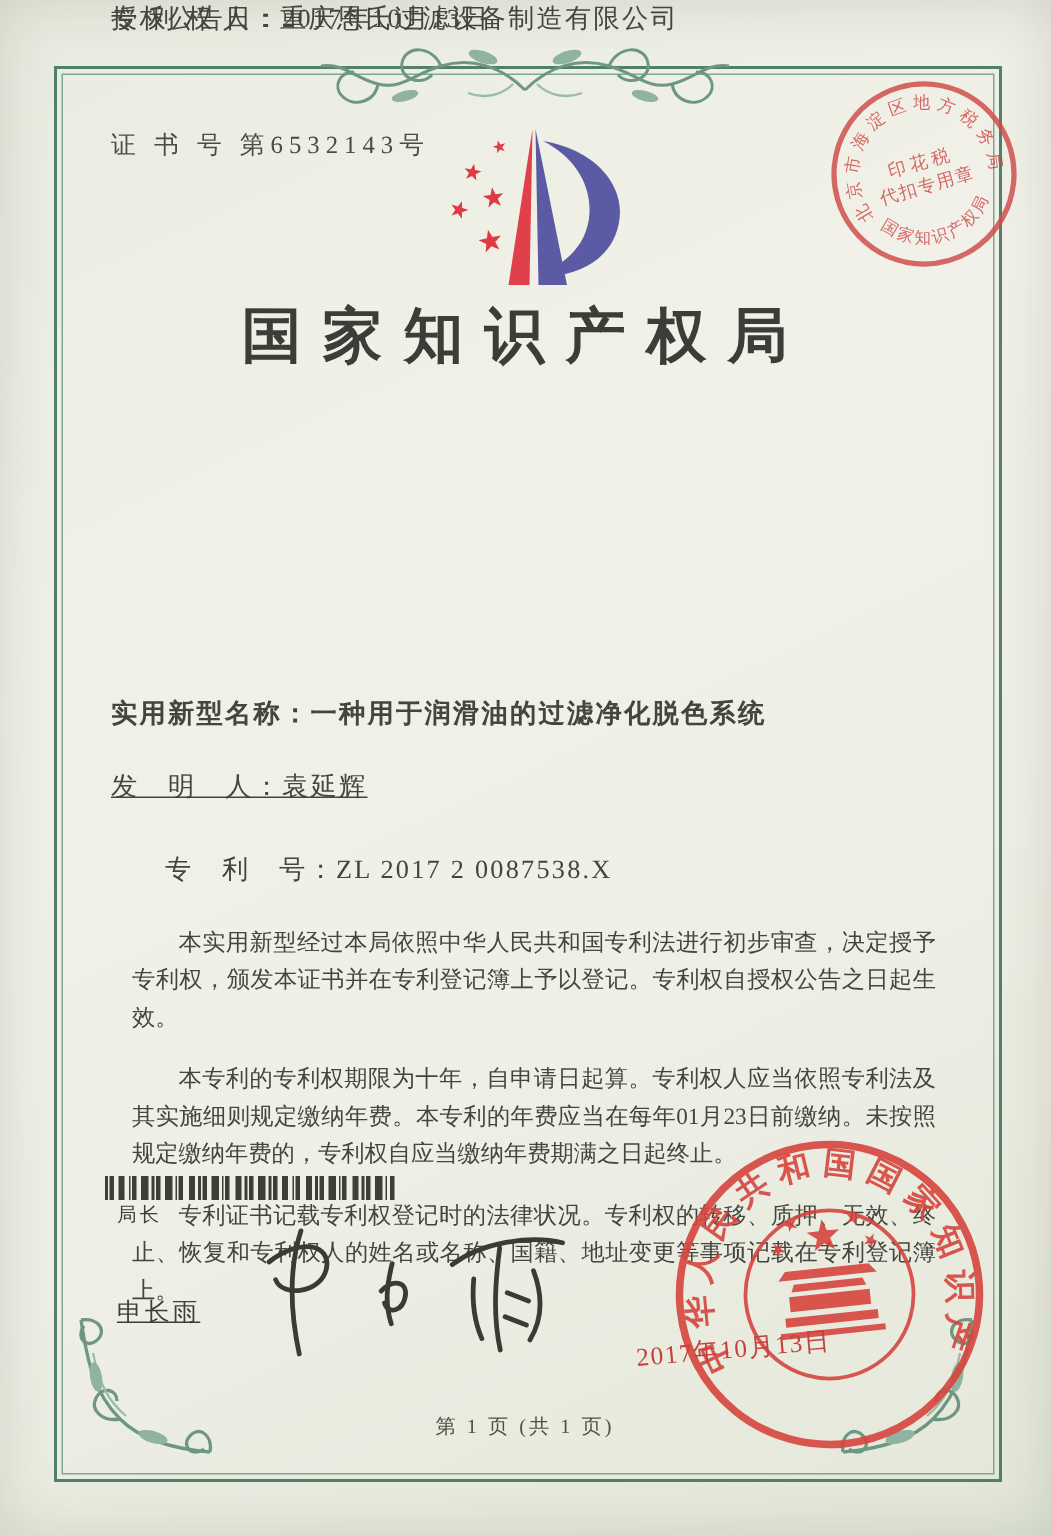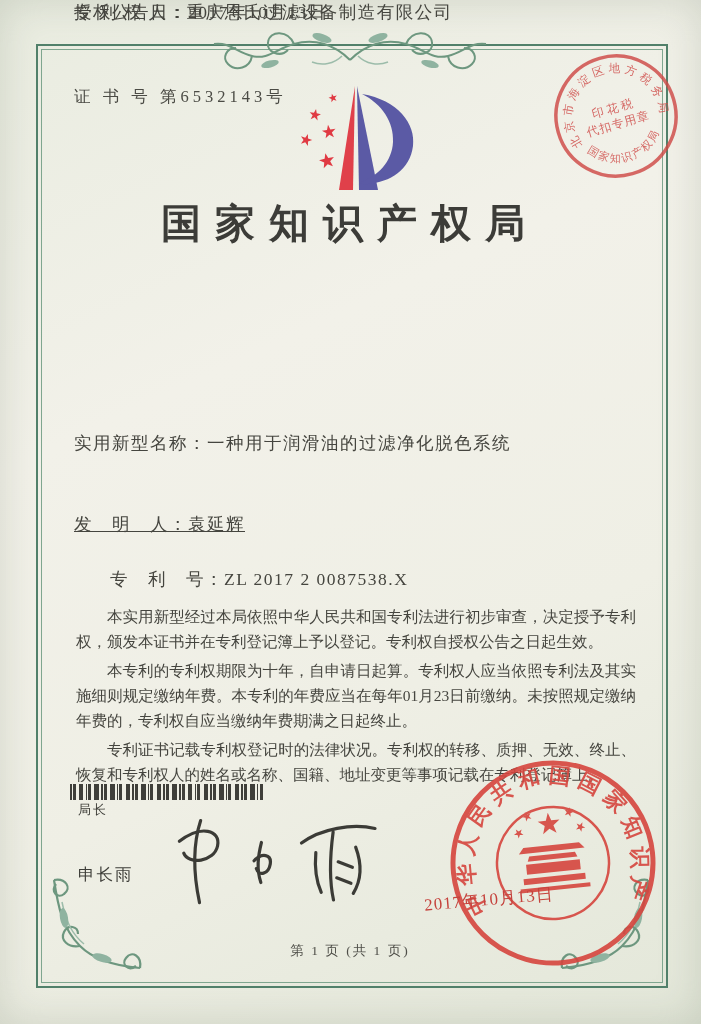--- a/index.html
+++ b/index.html
@@ -19,33 +19,33 @@
   
   .logo{position:absolute;left:282px;top:80px;}
   
   .title{position:absolute;left:36px;top:196px;width:628px;text-align:center;
     font-size:40px;font-weight:700;letter-spacing:14px;color:#3c3c38;}
   
   .field-row{position:absolute;left:74px;font-size:17.5px;color:#45453f;letter-spacing:1.5px;white-space:nowrap;}
   .field-row:nth-of-type(1){top:292px;}
   .field-row:nth-of-type(2){top:347px;}
   .field-row:nth-of-type(3){top:402px;}
-  .field-row:nth-of-type(4){top:431px;}
+  .field-row:nth-of-type(4){top:463px;font-weight:bold;}
   .field-row:nth-of-type(5){top:512px;text-decoration:underline;}
   .field-row:nth-of-type(6){top:567px;margin-left:36px;}
   
   .body-text{position:absolute;left:72px;top:600px;width:568px;font-size:15.5px;
     line-height:25px;text-align:justify;color:#45453f;}
-  .body-text p{margin:4px;text-indent:2em;}
+  .body-text p{margin:16px;text-indent:2em;}
   
   .barcode{position:absolute;left:70px;top:784px;height:16px;display:flex;align-items:stretch;}
   .barcode span{display:block;background:#3f3f3a;margin-right:0;}
   
   .issuer-title{position:absolute;left:78px;top:801px;font-size:13px;color:#3e3e39;letter-spacing:2px;}
-  .issuer-name{position:absolute;left:78px;top:864px;font-size:16.5px;color:#3e3e39;letter-spacing:2px;}
+  .issuer-name{position:absolute;left:78px;top:864px;font-size:16.5px;color:#3e3e39;letter-spacing:2px;text-decoration:underline;}
   .signature{position:absolute;left:150px;top:806px;}
   
   .seal{position:absolute;left:440px;top:750px;opacity:.9;transform:rotate(-6deg);}
   .seal-date{position:absolute;left:424px;top:888px;font-size:17px;color:#c5423c;
     letter-spacing:1px;transform:rotate(-5deg);white-space:nowrap;}
   
   .tax-stamp{position:absolute;left:550px;top:50px;opacity:.82;transform:rotate(-16deg);}
   
   .footer{position:absolute;left:36px;top:942px;width:628px;text-align:center;
     font-size:13.5px;color:#4f4f49;letter-spacing:2px;}

